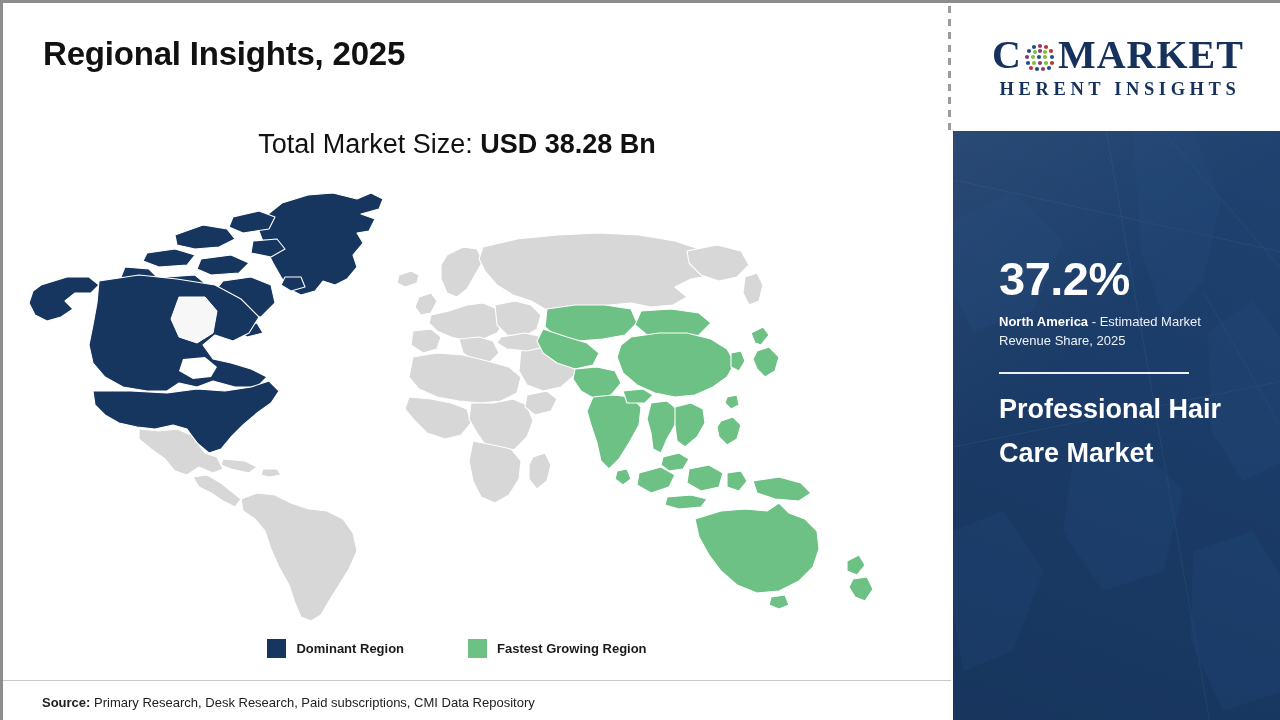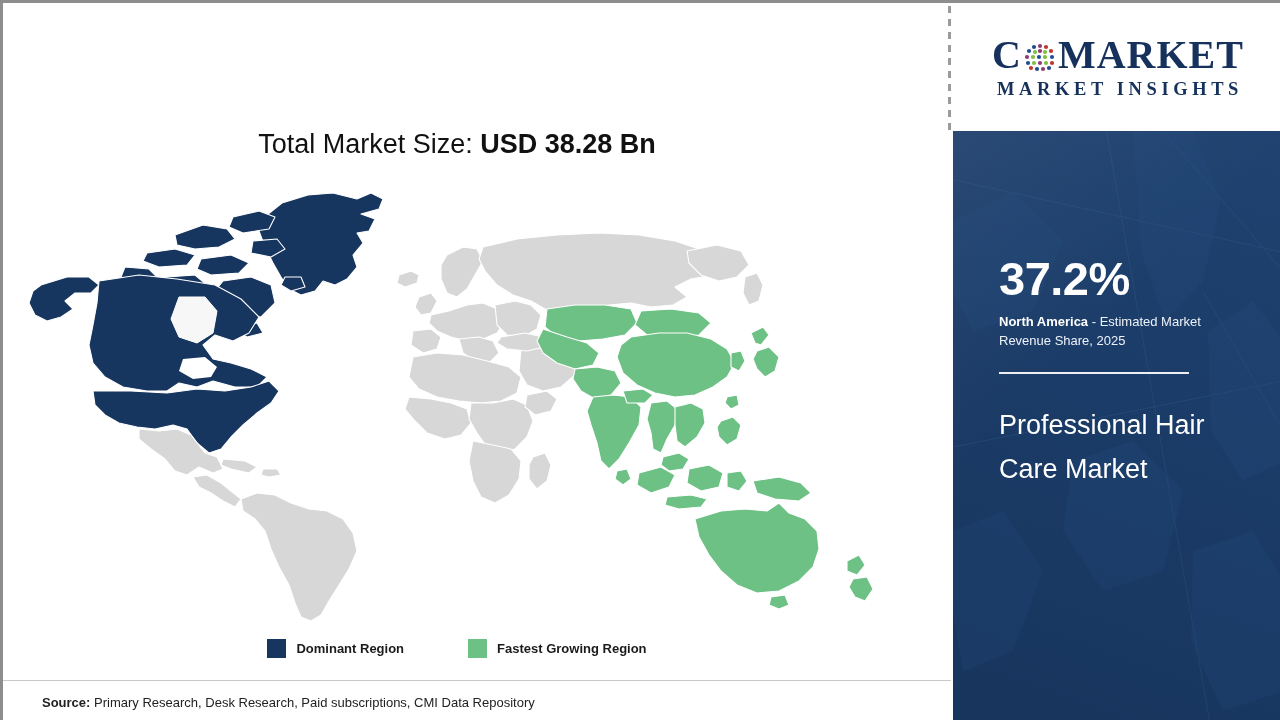--- a/index.html
+++ b/index.html
@@ -105,31 +105,32 @@
   }
   #share-caption{
     margin-top:10px;font-size:13px;color:#edf2f8;line-height:1.47;
     max-width:250px;
   }
   #share-caption .region-strong{font-weight:bold;color:#ffffff;}
   #panel-rule{
     margin-top:22px;width:190px;height:2px;background:#ffffff;opacity:0.92;
   }
   #market-name{
-    margin-top:30px;font-size:27px;color:#ffffff;line-height:1.62;
-    font-weight:400;max-width:240px;
+    margin-top:14px;font-size:27px;color:#ffffff;line-height:1.62;
+    font-weight:700;max-width:240px;
   }
 </style>
 </head>
 <body>
 
 <div id="root">
 
   <div id="left-pane">
 
+    <div id="page-title">Regional Insights, 2025</div>
 
     <div id="market-size-line">
       <span class="msz-label">Total Market Size: </span><span class="msz-value">USD 38.28 Bn</span>
     </div>
 
     <div id="map-wrap">
       <svg viewBox="0 0 880 440" xmlns="http://www.w3.org/2000/svg">
 
         <path class="dominant" d="M255 22 L281 14 L306 12 L330 18 L344 12 L356 18 L352 28 L334 33 L348 38 L342 50 L330 52 L336 62 L326 74 L330 86 L320 98 L308 104 L296 100 L288 110 L274 114 L262 108 L254 96 L246 82 L238 66 L232 50 L240 34 Z"></path>
 
@@ -256,21 +257,21 @@
               <circle cx="29" cy="22" r="2.1" fill="#c0352f"></circle>
               <circle cx="8" cy="27" r="2.1" fill="#c0352f"></circle>
               <circle cx="14" cy="28" r="2.1" fill="#1f4f8f"></circle>
               <circle cx="20" cy="28" r="2.1" fill="#8e3b73"></circle>
               <circle cx="26" cy="27" r="2.1" fill="#1f4f8f"></circle>
             </g>
           </svg>
         </span>
         <span>MARKET</span>
       </div>
-      <div id="logo-sub">MARKET INSIGHTS</div>
+      <div id="logo-sub">HERENT INSIGHTS</div>
     </div>
   </div>
 
   <div id="info-panel">
     <div id="panel-texture">
       <svg viewBox="0 0 330 592" preserveAspectRatio="none" xmlns="http://www.w3.org/2000/svg">
         <g stroke="#5e86b8" stroke-width="1" fill="none" opacity="0.28">
           <line x1="-40" y1="40" x2="370" y2="130"></line>
           <line x1="150" y1="-20" x2="260" y2="610"></line>
           <line x1="-20" y1="320" x2="330" y2="250"></line>

